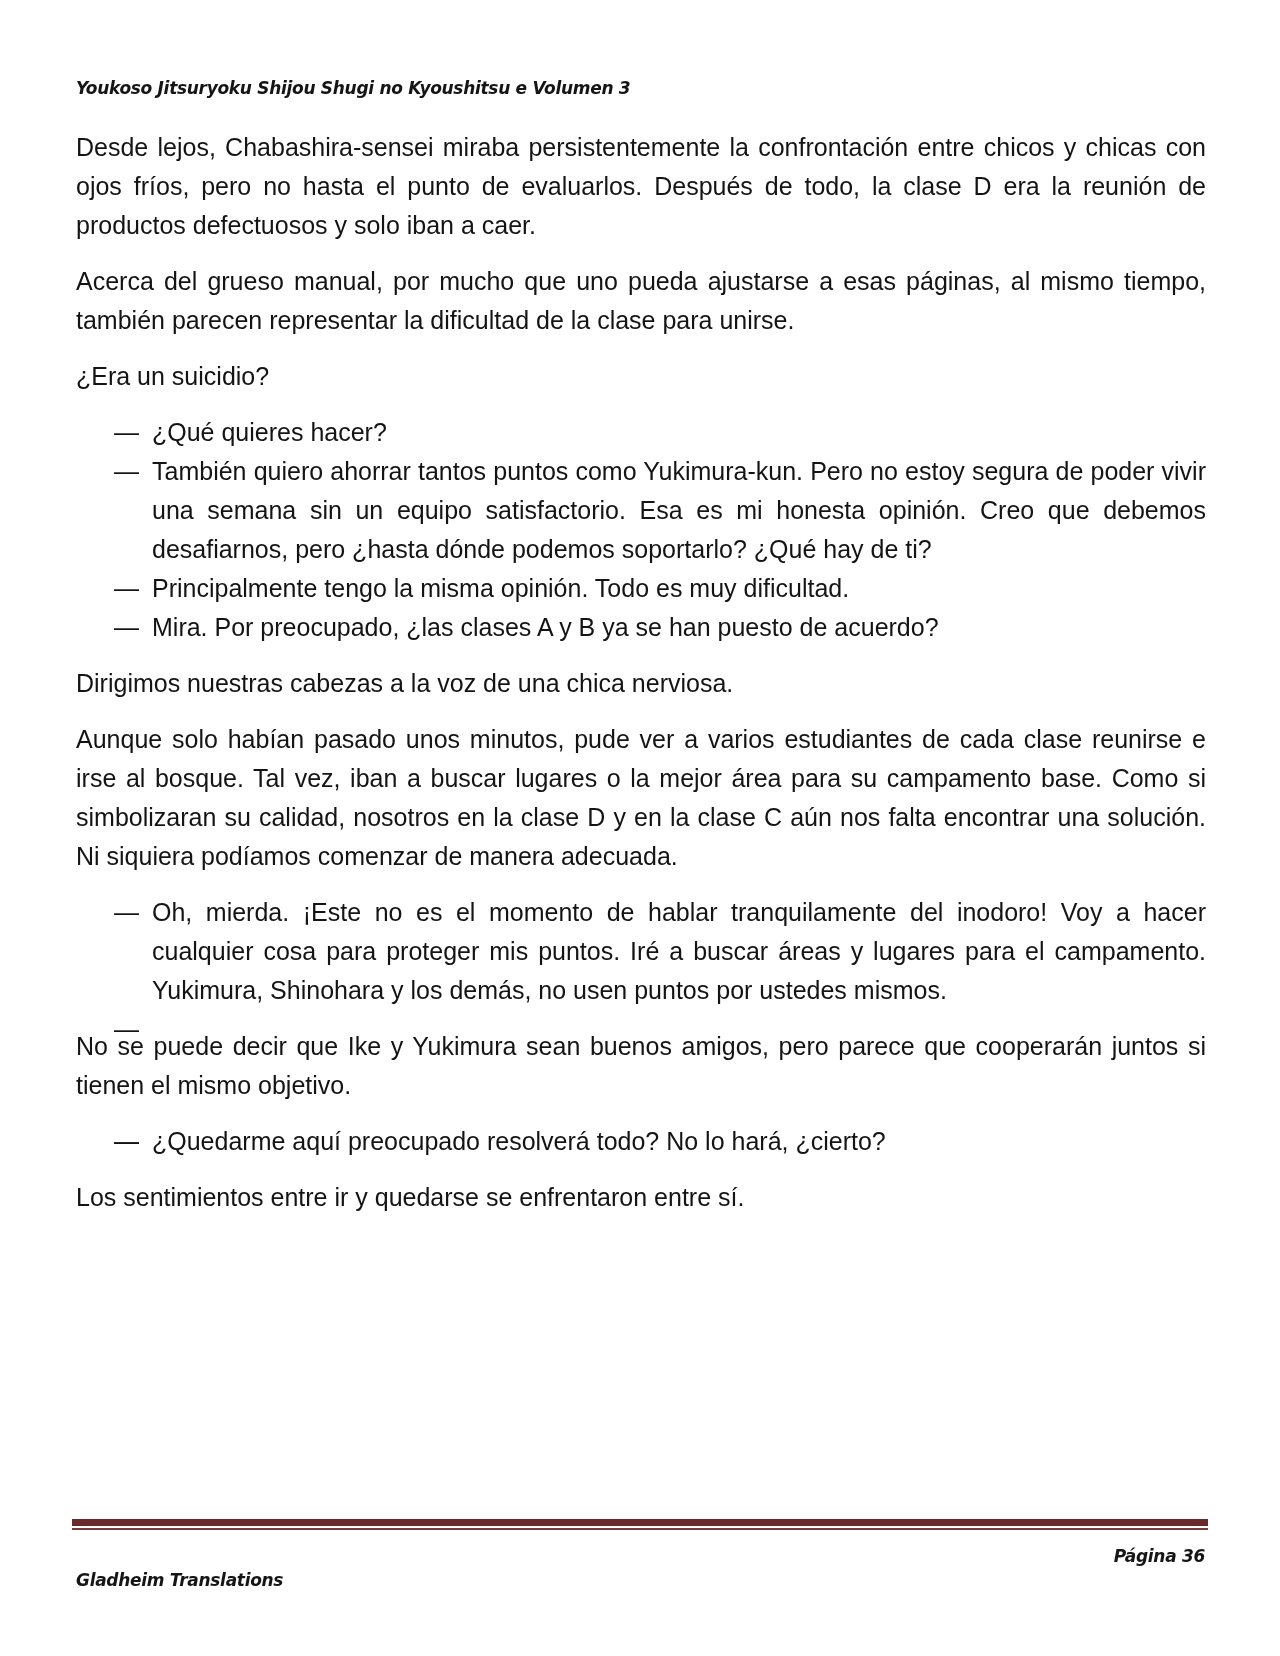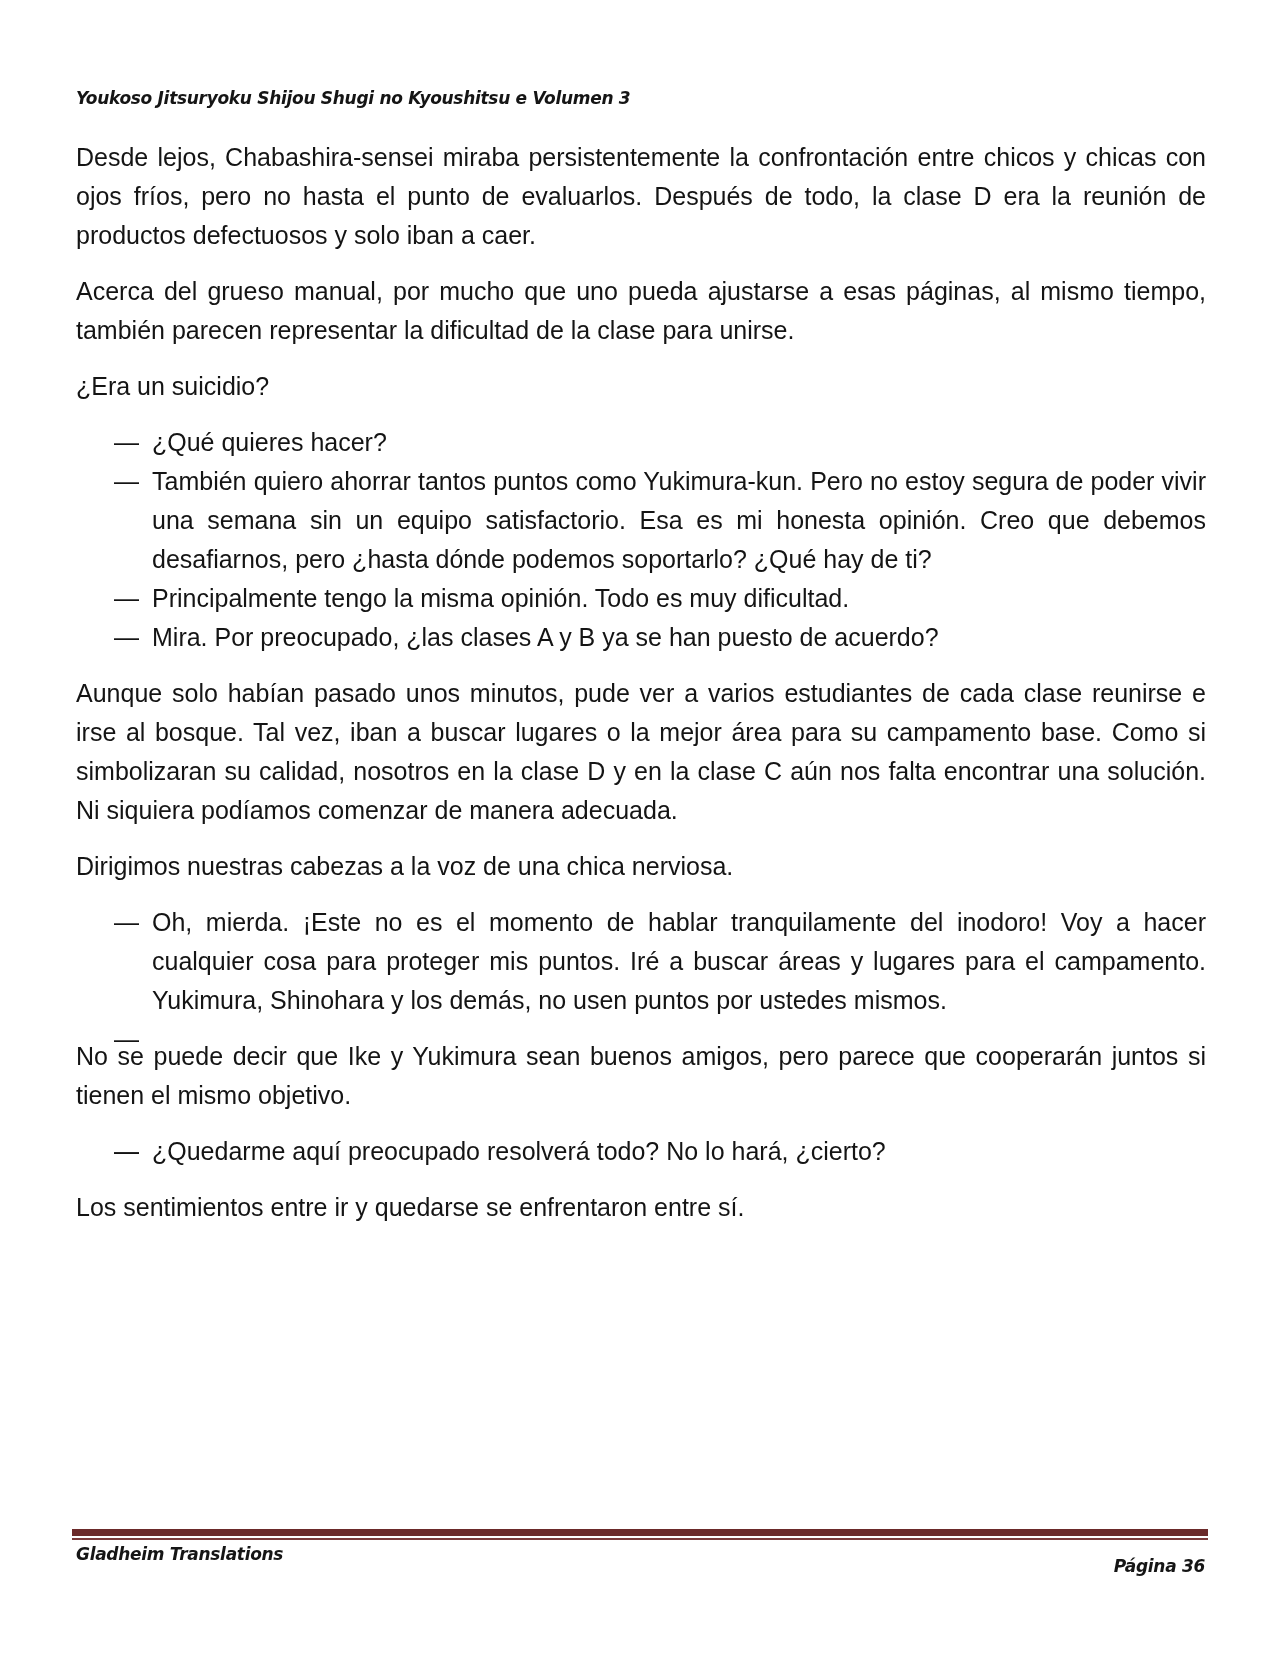--- a/index.html
+++ b/index.html
@@ -1,18 +1,18 @@
 <!DOCTYPE html>
 <html><head>
   <meta charset="utf-8">
   <style>
     html, body { margin: 0; padding: 0; background: #ffffff; }
     body { width: 1280px; height: 1656px; position: relative; overflow: hidden; }
     .page {
-      position: absolute; left: 0; top: 12px; width: 1280px; height: 1216px;
+      position: absolute; left: 0; top: 2px; width: 1280px; height: 1216px;
       color: #111111;
     }
     .header {
       position: absolute; left: 76px; top: 76px;
       font-family: "DejaVu Sans", sans-serif;
       font-weight: bold; font-style: italic;
       font-size: 17px; letter-spacing: -0.3px;
       color: #151515;
     }
     .body {
@@ -39,21 +39,21 @@
     }
     .rule-thick { height: 7px; background: #6b2a2a; }
     .rule-gap { height: 2px; background: #ffffff; }
     .rule-thin { height: 2px; background: #7a3a3a; }
     .footer-left, .footer-right {
       position: absolute; top: 1532px;
       font-family: "DejaVu Sans", sans-serif;
       font-weight: bold; font-style: italic;
       font-size: 17px; letter-spacing: -0.3px; color: #151515;
     }
-    .footer-left { left: 76px; }
+    .footer-left { left: 76px; margin-top: 36px; }
     .footer-right { right: 75px; margin-top: 12px; }
   </style>
 </head>
 <body>
 
 <div class="page">
 
   <div class="header">Youkoso Jitsuryoku Shijou Shugi no Kyoushitsu e Volumen 3</div>
 
   <div class="body">
@@ -73,22 +73,22 @@
       <li class="dline">
         <span class="dash">—</span>
         <span>Principalmente tengo la misma opinión. Todo es muy dificultad.</span>
       </li>
       <li class="dline">
         <span class="dash">—</span>
         <span>Mira. Por preocupado, ¿las clases A y B ya se han puesto de acuerdo?</span>
       </li>
     </ul>
 
+    <p class="para">Dirigimos nuestras cabezas a la voz de una chica nerviosa.</p>
     <p class="para">Aunque solo habían pasado unos minutos, pude ver a varios estudiantes de cada clase reunirse e irse al bosque. Tal vez, iban a buscar lugares o la mejor área para su campamento base. Como si simbolizaran su calidad, nosotros en la clase D y en la clase C aún nos falta encontrar una solución. Ni siquiera podíamos comenzar de manera adecuada.</p>
-    <p class="para">Dirigimos nuestras cabezas a la voz de una chica nerviosa.</p>
 
     <ul class="dialogue">
       <li class="dline">
         <span class="dash">—</span>
         <span>Oh, mierda. ¡Este no es el momento de hablar tranquilamente del inodoro! Voy a hacer cualquier cosa para proteger mis puntos. Iré a buscar áreas y lugares para el campamento. Yukimura, Shinohara y los demás, no usen puntos por ustedes mismos.</span>
       </li>
       <li class="dline">
         <span class="dash">—</span>
       </li>
     </ul>

